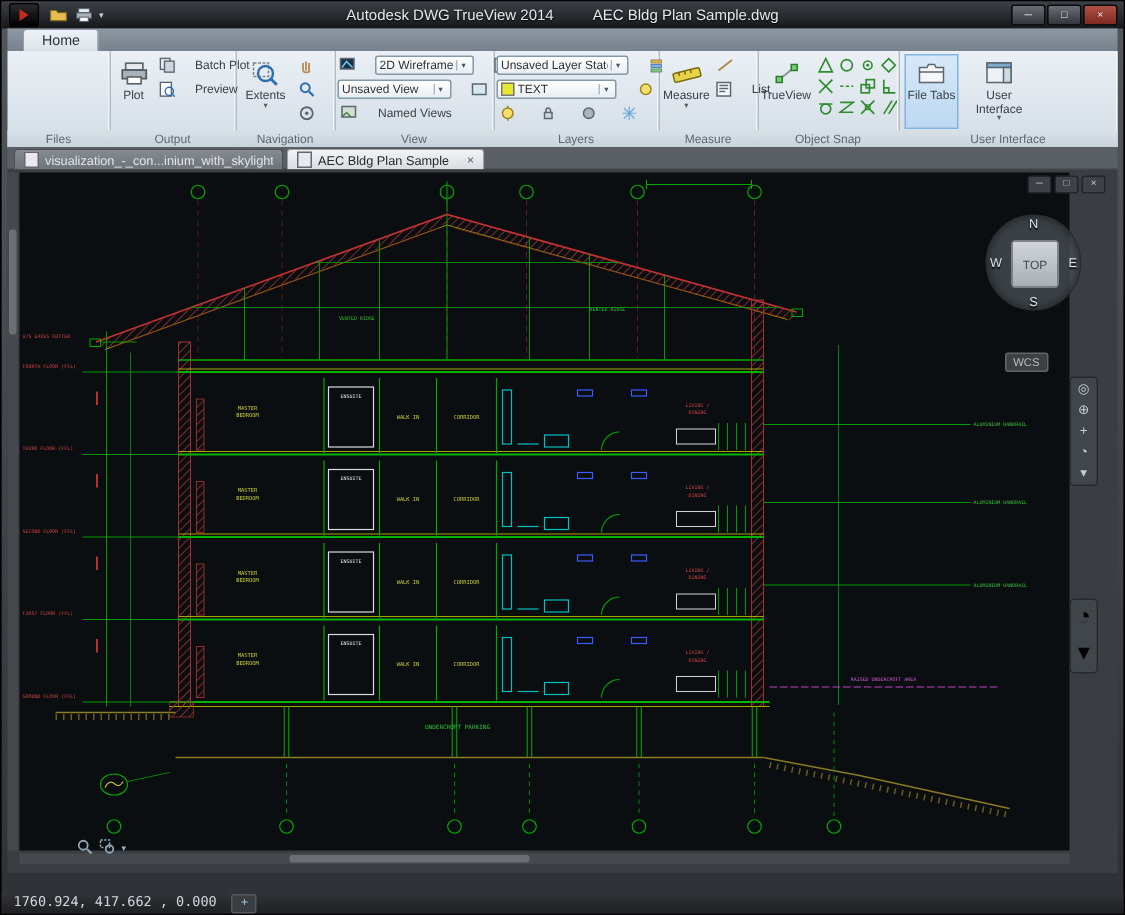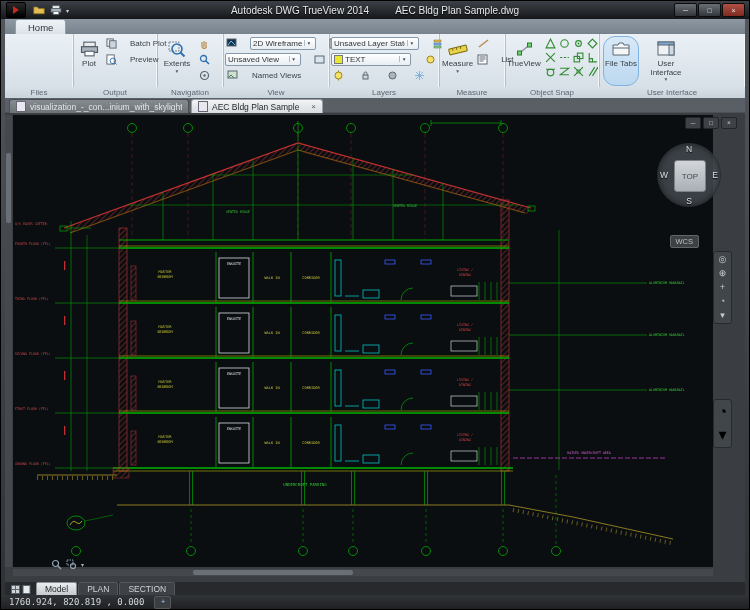--- a/index.html
+++ b/index.html
@@ -51,21 +51,21 @@
   .col{display:flex;flex-direction:column;gap:1px;justify-content:flex-start;}
   .smallrow{display:flex;align-items:center;gap:12px;height:15px;}
   .smallrow .slabel{font-size:8px;color:#3a4248;white-space:nowrap;}
   .mini{width:13px;height:13px;display:flex;align-items:center;justify-content:center;border:1px solid transparent;border-radius:2px;}
   .mini svg{width:11px;height:11px;}
   .combo{display:flex;align-items:center;height:13px;background:linear-gradient(#ffffff,#e8eef3);
          border:1px solid #8599a8;border-radius:2px;padding:0 2px;box-sizing:border-box;}
   .combo .cval{font-size:8px;color:#333;white-space:nowrap;overflow:hidden;flex:1;}
   .combo .carrow{width:8px;text-align:center;font-size:5.5px;color:#49545e;border-left:1px solid #aebccA;margin-left:2px;}
   .swatch{width:7px;height:7px;background:#e8e832;border:1px solid #777;margin-right:2px;flex:none;}
-  .hl{background:linear-gradient(#d8e9f8,#bcd8f0);border:1px solid #7fb2e5;border-radius:12px;}
+  .hl{background:linear-gradient(#d8e9f8,#bcd8f0);border:1px solid #7fb2e5;border-radius:0;}
 
   
   .filetabs{position:absolute;top:97px;left:4px;right:4px;height:14px;background:#5a5f65;}
   .ftab{position:absolute;top:1px;height:14px;border-radius:3px 3px 0 0;display:flex;align-items:center;
         padding:0 6px;font-size:8.5px;box-sizing:border-box;}
   .ftab.inactive{left:4px;width:180px;background:linear-gradient(#868b91,#6e7378);color:#e3e6e9;border:1px solid #4b4f54;border-bottom:none;}
   .ftab.active{left:186px;width:132px;background:linear-gradient(#f2f4f6,#d8dce0);color:#26292c;border:1px solid #9aa0a6;border-bottom:none;}
   .ftab .ficon{width:8px;height:9px;background:#e8e8ee;border:1px solid #667;margin-right:4px;flex:none;}
   .ftab .fclose{margin-left:auto;font-size:8px;color:#55595e;padding-left:5px;}
 
@@ -770,34 +770,19 @@
           <line x1="7" y1="7" x2="10" y2="10" stroke="#8fa6b4" stroke-width="1.4"></line>
         </svg>
       <svg viewBox="0 0 11 11">
           <rect x="1" y="1" width="6" height="5" fill="none" stroke="#8fa6b4" stroke-dasharray="1.5 1"></rect>
           <circle cx="7" cy="7" r="2.5" fill="none" stroke="#8fa6b4" stroke-width="1.2"></circle>
         </svg>
       <span class="arrow">▾</span>
     </div>
   </div>
 
-  <div class="model-bar">
-    <div class="mb-icons">
-      <svg viewBox="0 0 9 9">
-          <rect x="0.5" y="0.5" width="8" height="8" fill="#cfd4d9" stroke="#5a6670"></rect>
-          <line x1="4.5" y1="0.5" x2="4.5" y2="8.5" stroke="#5a6670"></line>
-          <line x1="0.5" y1="4.5" x2="8.5" y2="4.5" stroke="#5a6670"></line>
-        </svg>
-      <svg viewBox="0 0 9 9">
-          <rect x="1" y="0.5" width="7" height="8" fill="#e8ebee" stroke="#5a6670"></rect>
-        </svg>
-    </div>
-    <div class="mtab active">Model</div>
-    <div class="mtab idle">PLAN</div>
-    <div class="mtab idle">SECTION</div>
-  </div>
 
   <div class="statusbar">
-    <span class="coords">1760.924, 820.819 , 0.000</span>
+    <span class="coords">1760.924, 417.662 , 0.000</span>
     <span class="sb-btn">+</span>
   </div>
 
 </div>
 
 </body></html>

